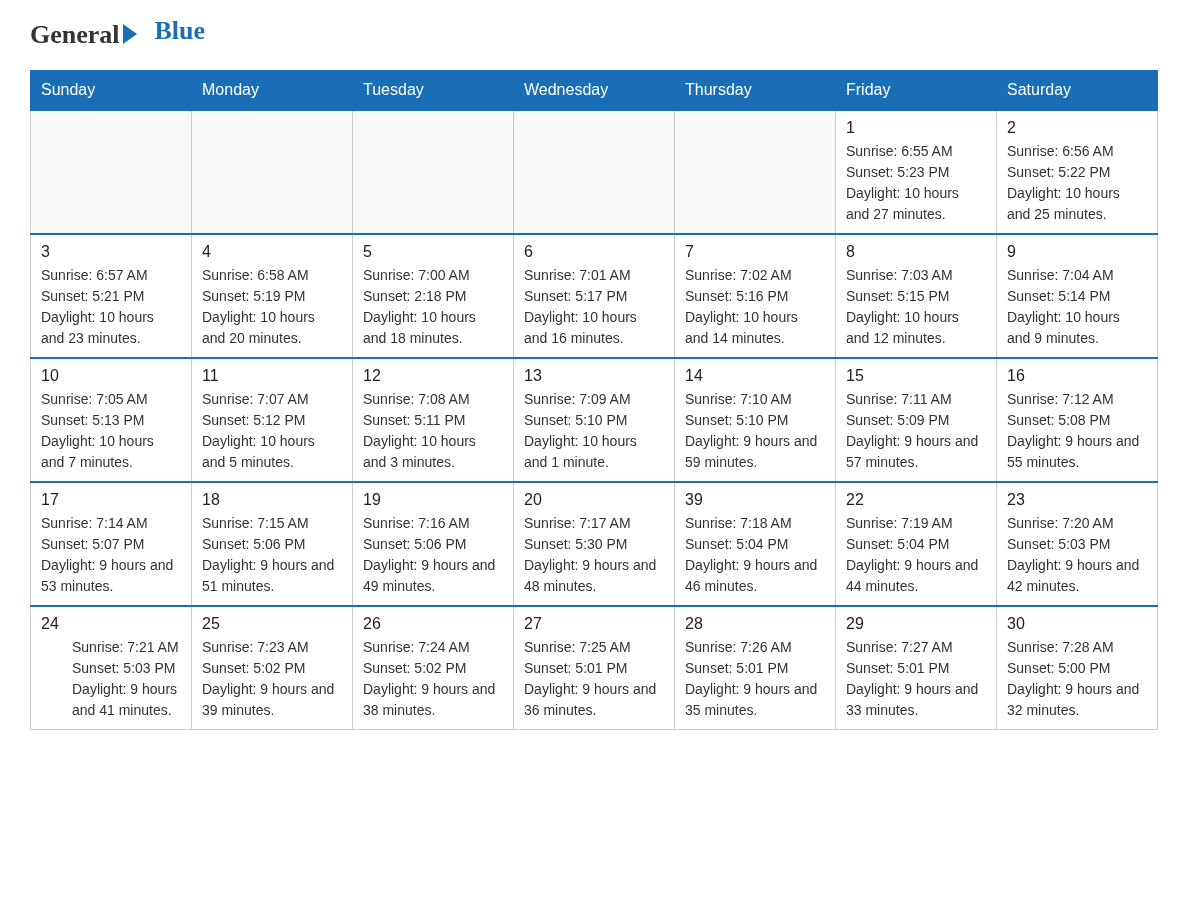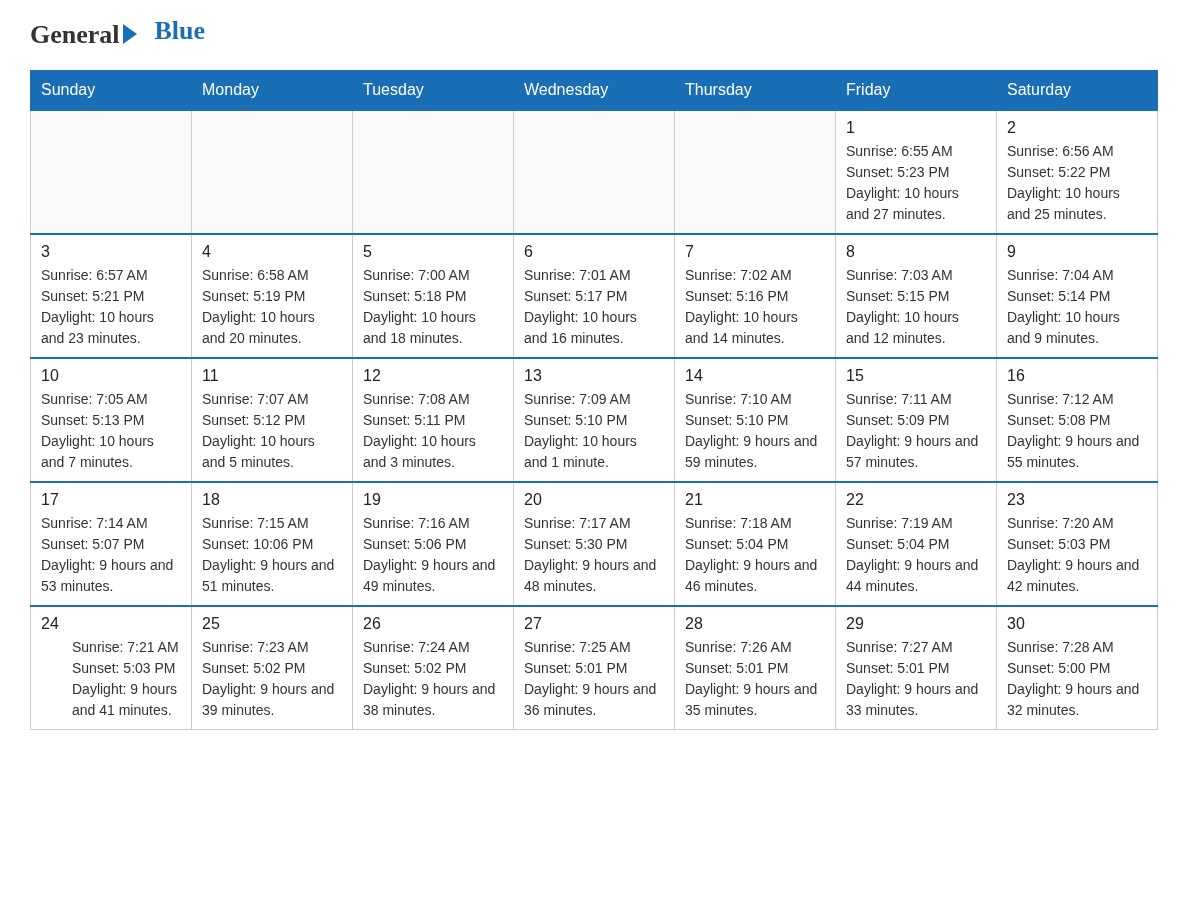--- a/index.html
+++ b/index.html
@@ -165,21 +165,21 @@
         </td>
         <td>
           <span class="day-num">4</span>
           <div class="day-info" style="white-space: pre-line;">Sunrise: 6:58 AM
 Sunset: 5:19 PM
 Daylight: 10 hours and 20 minutes.</div>
         </td>
         <td>
           <span class="day-num">5</span>
           <div class="day-info" style="white-space: pre-line;">Sunrise: 7:00 AM
-Sunset: 5:18 PM
+Sunset: 2:18 PM
 Daylight: 10 hours and 18 minutes.</div>
         </td>
         <td>
           <span class="day-num">6</span>
           <div class="day-info" style="white-space: pre-line;">Sunrise: 7:01 AM
 Sunset: 5:17 PM
 Daylight: 10 hours and 16 minutes.</div>
         </td>
         <td>
           <span class="day-num">7</span>
@@ -247,37 +247,37 @@
       <tr>
         <td>
           <span class="day-num">17</span>
           <div class="day-info" style="white-space: pre-line;">Sunrise: 7:14 AM
 Sunset: 5:07 PM
 Daylight: 9 hours and 53 minutes.</div>
         </td>
         <td>
           <span class="day-num">18</span>
           <div class="day-info" style="white-space: pre-line;">Sunrise: 7:15 AM
-Sunset: 10:06 PM
+Sunset: 5:06 PM
 Daylight: 9 hours and 51 minutes.</div>
         </td>
         <td>
           <span class="day-num">19</span>
           <div class="day-info" style="white-space: pre-line;">Sunrise: 7:16 AM
 Sunset: 5:06 PM
 Daylight: 9 hours and 49 minutes.</div>
         </td>
         <td>
           <span class="day-num">20</span>
           <div class="day-info" style="white-space: pre-line;">Sunrise: 7:17 AM
 Sunset: 5:30 PM
 Daylight: 9 hours and 48 minutes.</div>
         </td>
         <td>
-          <span class="day-num">21</span>
+          <span class="day-num">39</span>
           <div class="day-info" style="white-space: pre-line;">Sunrise: 7:18 AM
 Sunset: 5:04 PM
 Daylight: 9 hours and 46 minutes.</div>
         </td>
         <td>
           <span class="day-num">22</span>
           <div class="day-info" style="white-space: pre-line;">Sunrise: 7:19 AM
 Sunset: 5:04 PM
 Daylight: 9 hours and 44 minutes.</div>
         </td>

